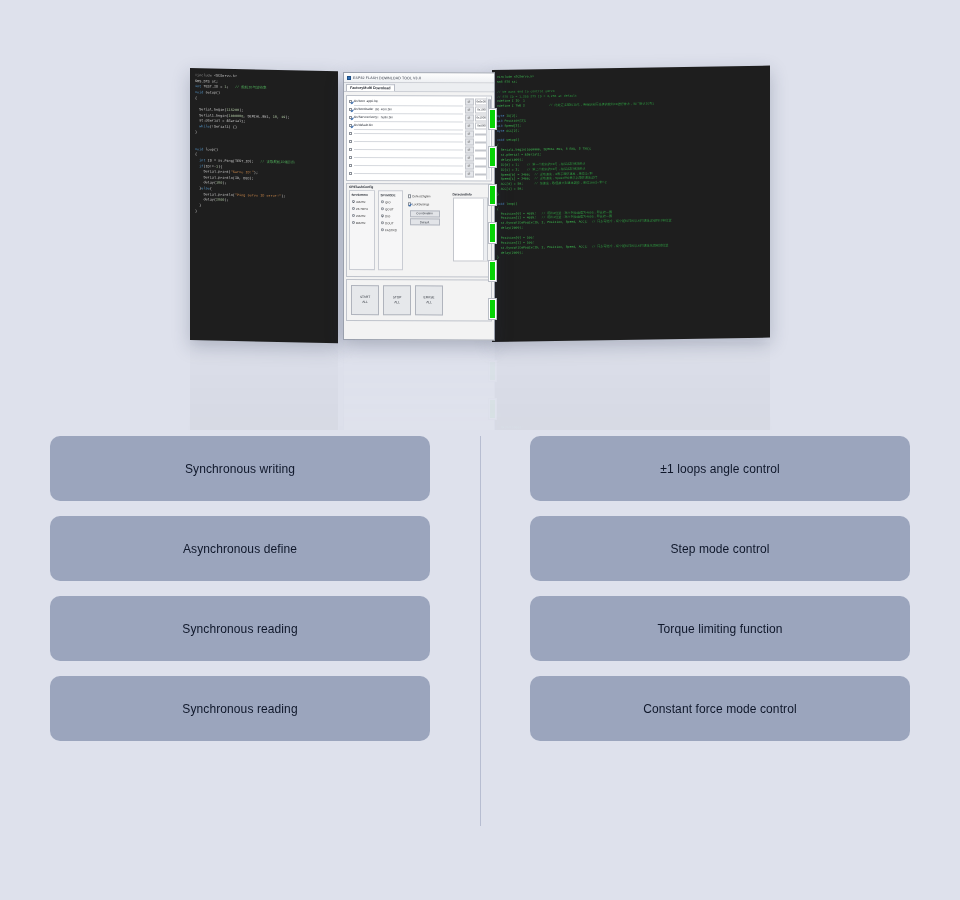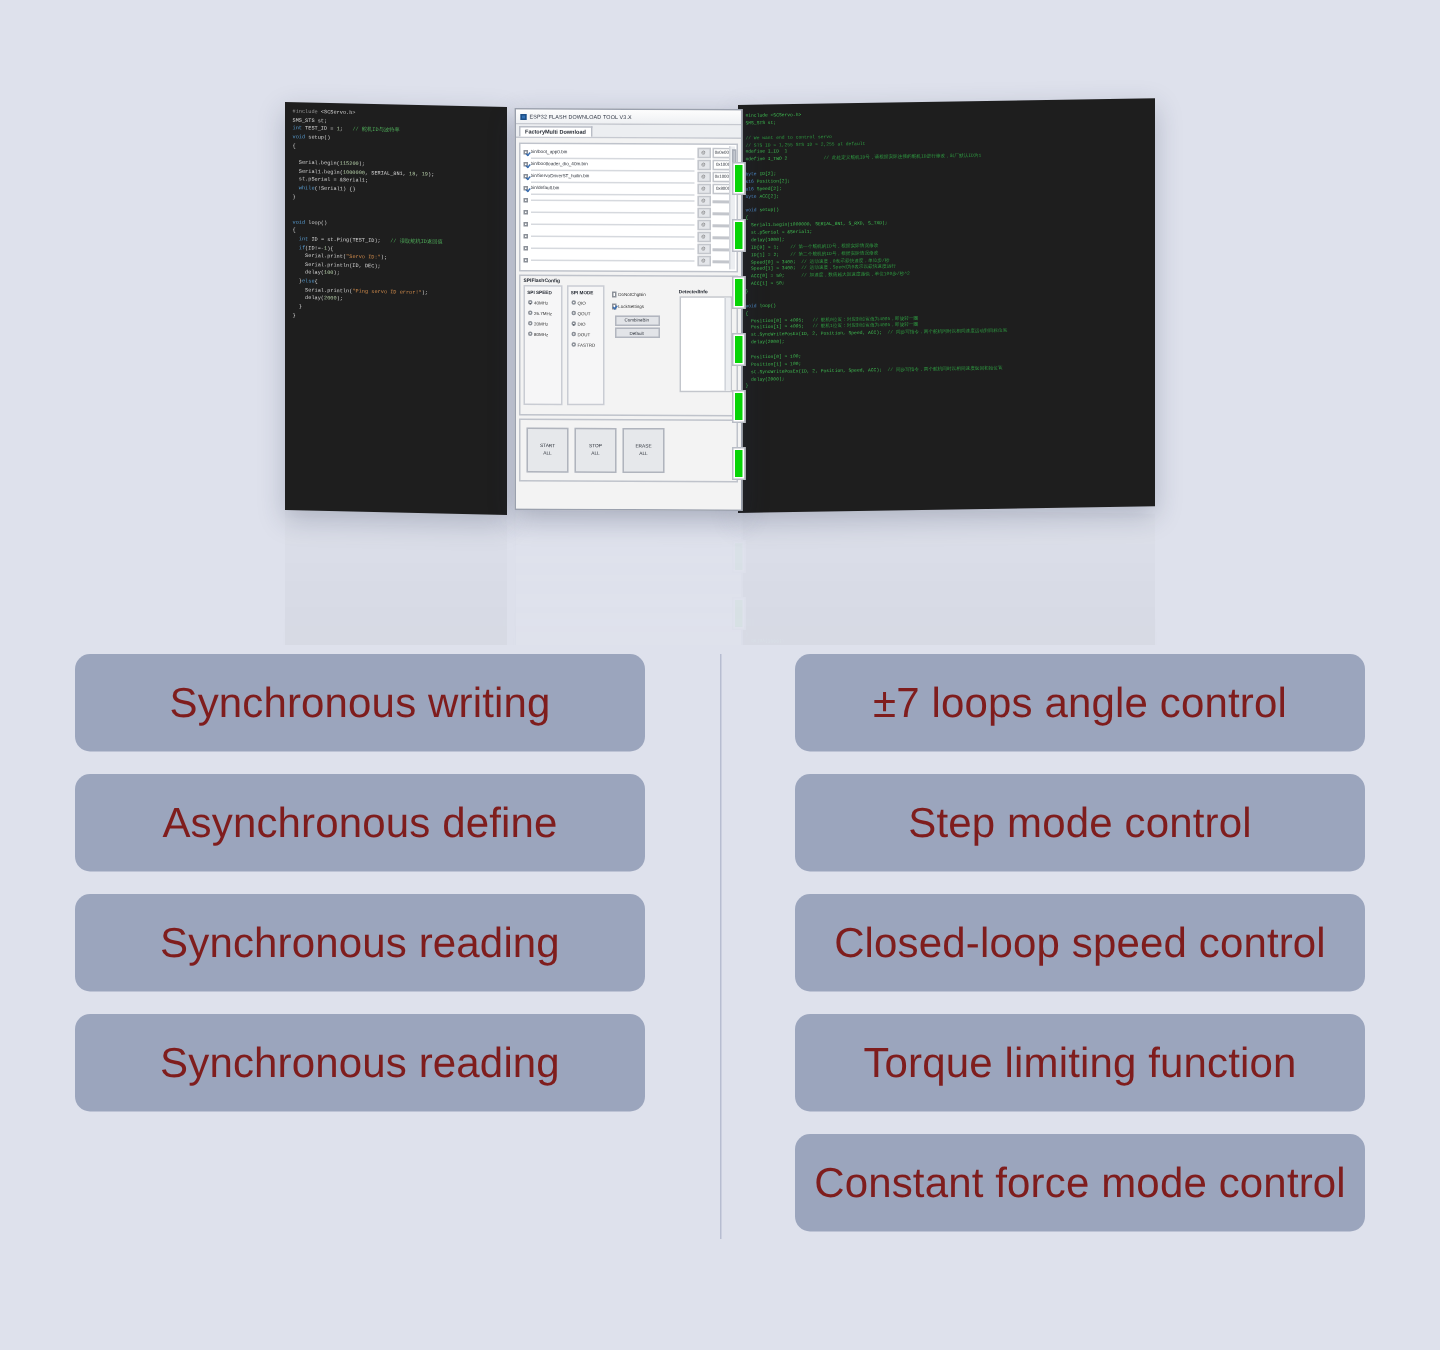--- a/index.html
+++ b/index.html
@@ -413,22 +413,22 @@
     height: 390px;
     background: #b7bdd1;
   }
   .pill {
     height: 65px;
     border-radius: 10px;
     background: #9ba5bd;
     display: flex;
     align-items: center;
     justify-content: center;
-    color: #7f1d1d;
-    font-size: 28px;
+    color: #0f172a;
+    font-size: 12px;
     font-weight: 300;
     letter-spacing: 0.1px;
     user-select: none;
   }
 </style>
 </head>
 <body>
 
 <div class="hero">
   <div class="stage" id="stage">
@@ -774,28 +774,25 @@
       </div>
       <div class="pill">
         <span>Synchronous reading</span>
       </div>
       <div class="pill">
         <span>Synchronous reading</span>
       </div>
     </div>
   <div class="col" id="col-right">
       <div class="pill">
-        <span>±7 loops angle control</span>
+        <span>±1 loops angle control</span>
       </div>
       <div class="pill">
         <span>Step mode control</span>
       </div>
       <div class="pill">
-        <span>Closed-loop speed control</span>
-      </div>
-      <div class="pill">
         <span>Torque limiting function</span>
       </div>
       <div class="pill">
         <span>Constant force mode control</span>
       </div>
     </div>
 </div>
 
 </body></html>

